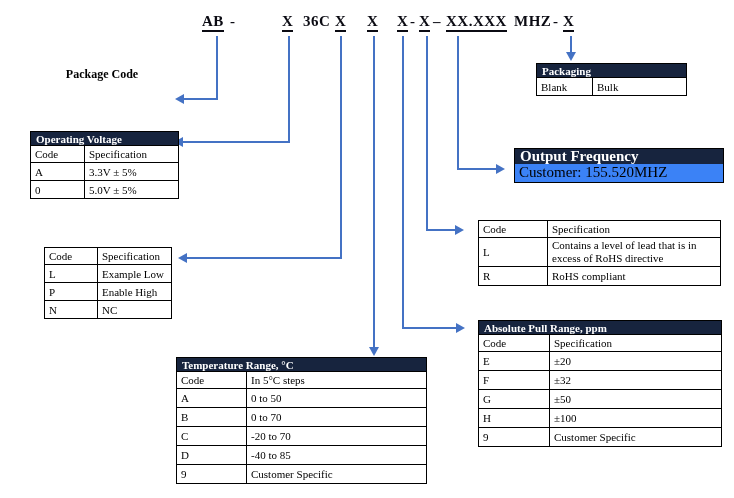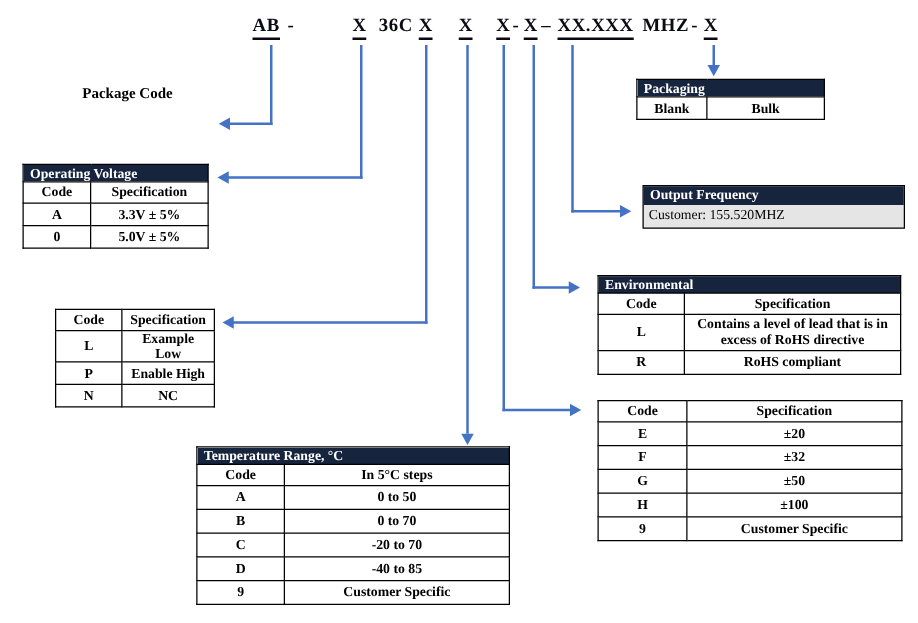--- a/index.html
+++ b/index.html
@@ -23,30 +23,30 @@
   .arrow-down{position:absolute;width:0;height:0;
     border-left:5px solid transparent;border-right:5px solid transparent;
     border-top:9px solid #4472C4;}
   
   .pkg{position:absolute;left:18px;top:68px;width:138px;font-size:12px;line-height:13px;}
   .pkg .pkg-title{font-weight:bold;text-align:center;padding-left:30px;}
   .pkg .pkg-value{white-space:pre;margin-top:1px;}
   
   table.tbl{position:absolute;border-collapse:collapse;background:#fff;
     font-family:"Liberation Serif",serif;font-size:11px;color:#000;table-layout:fixed;}
-  table.tbl th,table.tbl td{border:1px solid #000;padding:0 4px;text-align:center;
-    font-weight:bold;overflow:hidden;}
+  table.tbl th,table.tbl td{border:1px solid #000;padding:0 4px;text-align:left;
+    font-weight:normal;overflow:hidden;}
   table.tbl th.title{background:#17243E;color:#fff;text-align:left;
     font-weight:bold;height:13px;font-size:11px;padding:0 5px;}
   table.tbl td.hdr{height:16px;}
   table.tbl td{height:17px;}
   td.left{text-align:left;padding:0 6px;}
   
   .freq-box{position:absolute;left:514px;top:148px;width:208px;border:1px solid #000;
-    background:#e5e5e5;font-size:11px;}
+    background:#3b82f6;font-size:15px;}
   .freq-title{background:#17243E;color:#fff;font-weight:bold;padding:1px 5px;height:13px;line-height:12px;}
   .freq-body{padding:2px 4px 3px 4px;line-height:13px;}
 </style>
 </head>
 <body>
 
 <div id="canvas">
 
   <div>
     <span class="pn-seg u" style="left:202px">AB</span>
@@ -101,21 +101,21 @@
   </div>
   <div>
     <div class="vline" style="left:570px;top:36px;height:17px"></div>
     <div class="arrow-down" style="left:566px;top:52px"></div>
   </div>
 
   <div class="pkg">
     <div class="pkg-title">Package Code</div>
   </div>
 
-  <table class="tbl" style="left:18px;top:131px;width:149px">
+  <table class="tbl" style="left:30px;top:131px;width:149px">
     <colgroup>
         <col style="width:54px">
         <col>
       </colgroup>
     <tbody>
         <tr>
           <th class="title" colspan="2">Operating Voltage</th>
         </tr>
     <tr>
       <td class="hdr">Code</td>
@@ -150,21 +150,21 @@
       <td>P</td>
       <td>Enable High</td>
     </tr>
     <tr>
       <td>N</td>
       <td>NC</td>
     </tr>
   </tbody>
     </table>
 
-  <table class="tbl" style="left:157px;top:357px;width:251px">
+  <table class="tbl" style="left:176px;top:357px;width:251px">
     <colgroup>
         <col style="width:70px">
         <col>
       </colgroup>
     <tbody>
         <tr>
           <th class="title" colspan="2">Temperature Range, °C</th>
         </tr>
     <tr>
       <td class="hdr">Code</td>
@@ -186,21 +186,21 @@
       <td>D</td>
       <td>-40 to 85</td>
     </tr>
     <tr style="height:19px">
       <td>9</td>
       <td>Customer Specific</td>
     </tr>
   </tbody>
     </table>
 
-  <table class="tbl" style="left:509px;top:63px;width:151px">
+  <table class="tbl" style="left:536px;top:63px;width:151px">
     <colgroup>
         <col style="width:56px">
         <col>
       </colgroup>
     <tbody>
         <tr>
           <th class="title" colspan="2">Packaging</th>
         </tr>
     <tr>
       <td>Blank</td>
@@ -215,23 +215,20 @@
       <div>Customer: 155.520MHZ</div>
     </div>
   </div>
 
   <table class="tbl" style="left:478px;top:220px;width:243px">
     <colgroup>
         <col style="width:69px">
         <col>
       </colgroup>
     <tbody>
-        <tr>
-          <th class="title" colspan="2">Environmental</th>
-        </tr>
     <tr>
       <td class="hdr">Code</td>
       <td class="hdr">Specification</td>
     </tr>
     <tr style="height:29px">
       <td>L</td>
       <td class="left" style="line-height:13px">Contains a level of lead that is in excess of RoHS directive</td>
     </tr>
     <tr style="height:19px">
       <td>R</td>
@@ -239,20 +236,23 @@
     </tr>
   </tbody>
     </table>
 
   <table class="tbl" style="left:478px;top:320px;width:244px">
     <colgroup>
         <col style="width:71px">
         <col>
       </colgroup>
     <tbody>
+        <tr>
+          <th class="title" colspan="2">Absolute Pull Range, ppm</th>
+        </tr>
     <tr>
       <td class="hdr">Code</td>
       <td class="hdr">Specification</td>
     </tr>
     <tr style="height:19px">
       <td>E</td>
       <td>±20</td>
     </tr>
     <tr style="height:19px">
       <td>F</td>

